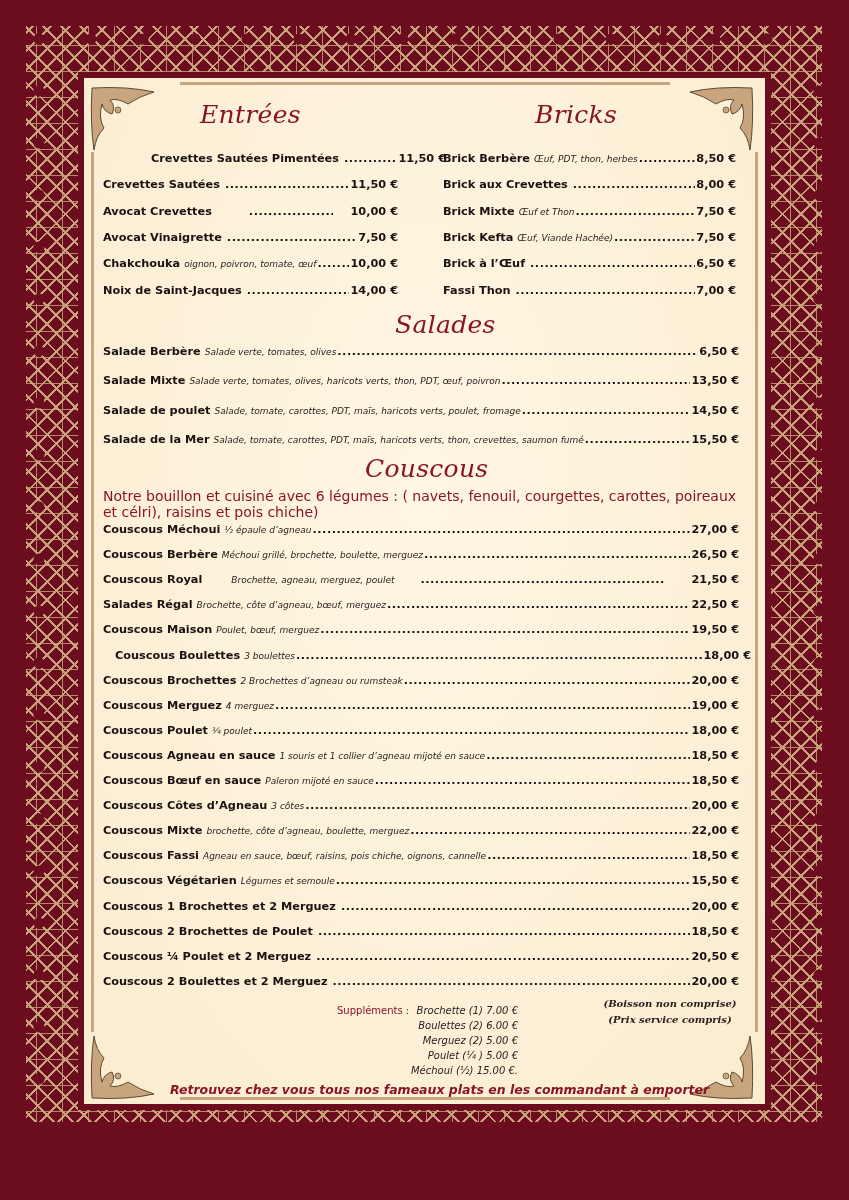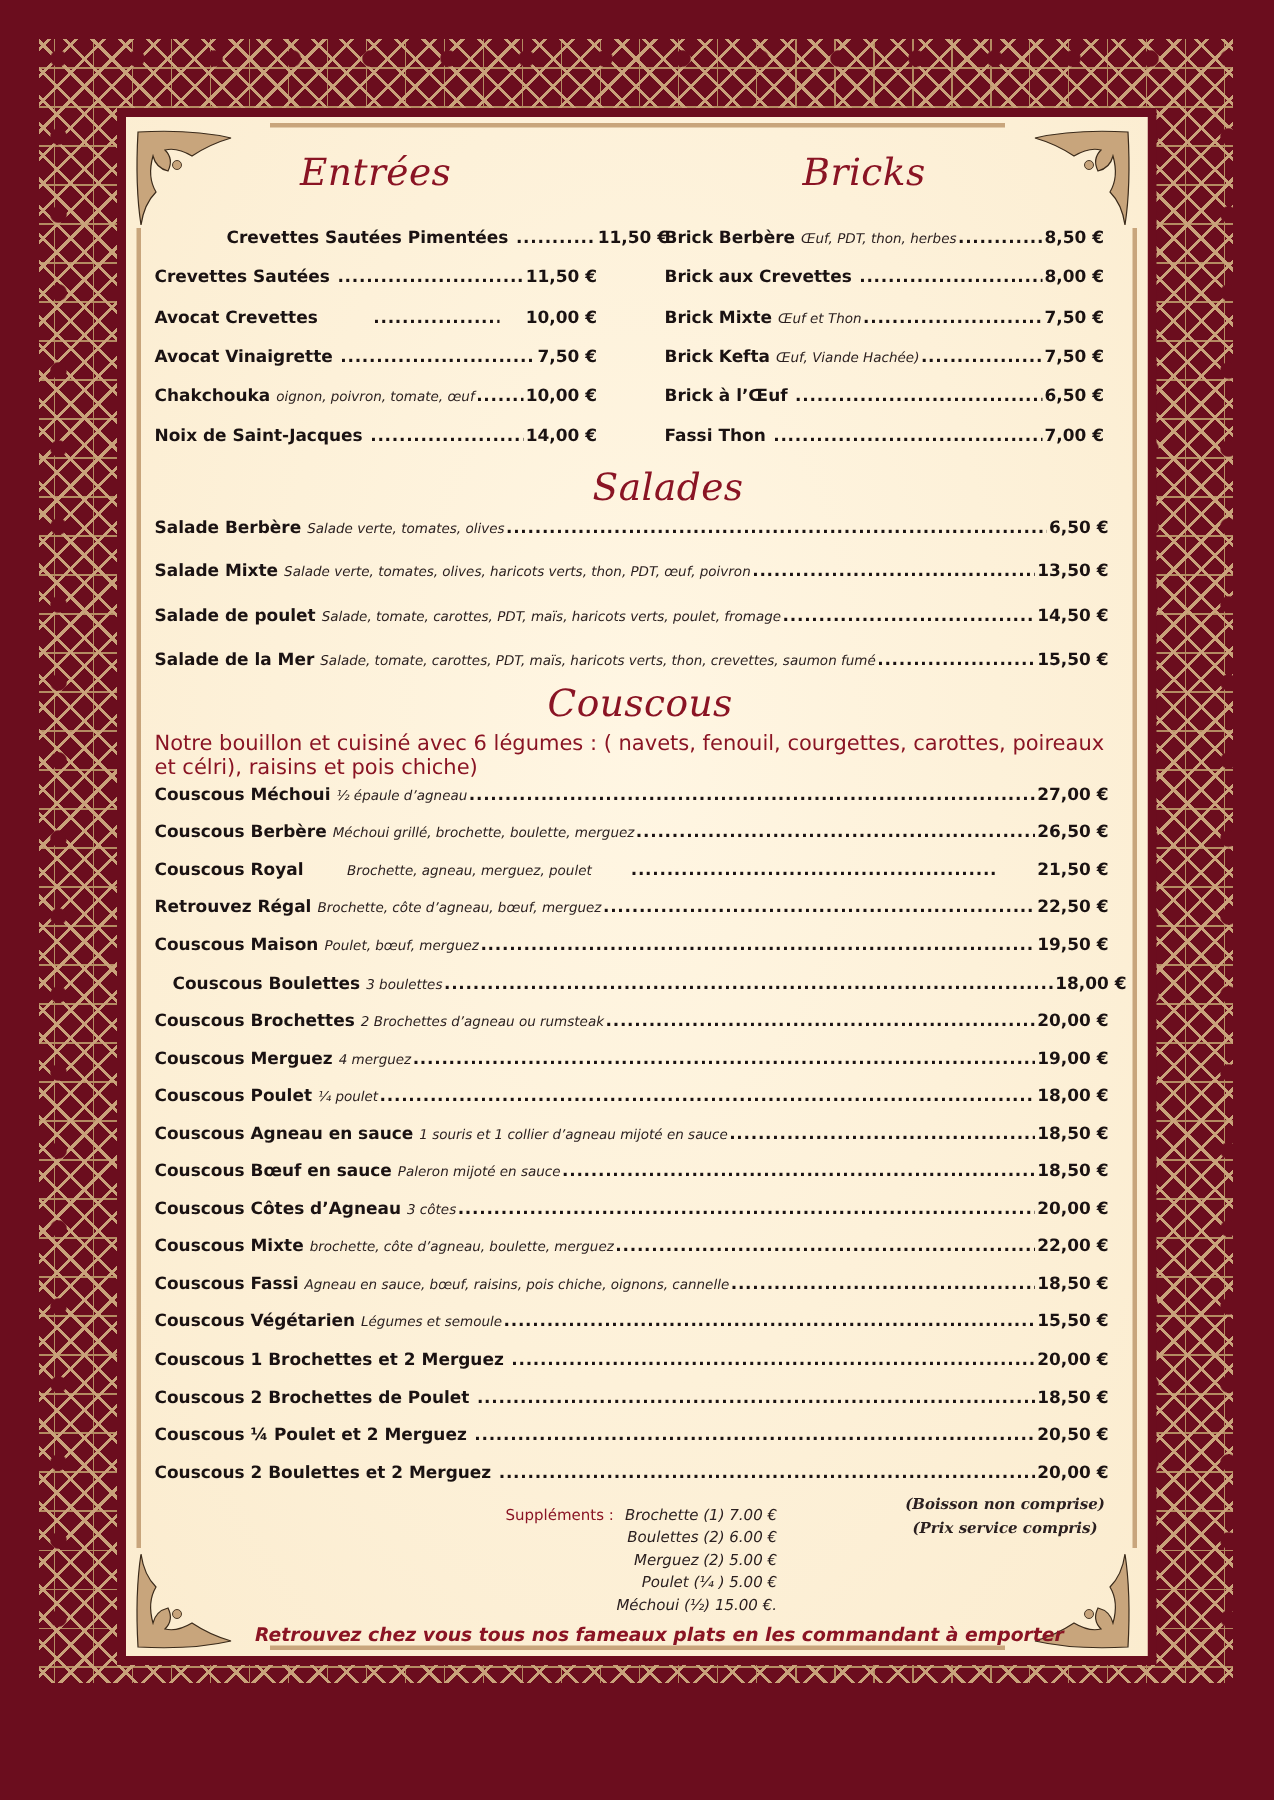--- a/index.html
+++ b/index.html
@@ -189,21 +189,21 @@
       <span class="dots"></span>
       <span class="price">26,50 €</span>
     </div>
     <div class="row" style="left: 103px; width: 636px; top: 573.2px; gap: 25px;">
       <span class="name">Couscous Royal</span>
       <span class="desc">Brochette, agneau, merguez, poulet</span>
       <span class="dots"></span>
       <span class="price">21,50 €</span>
     </div>
     <div class="row" style="left: 103px; width: 636px; top: 598.3px;">
-      <span class="name">Retrouvez Régal</span>
+      <span class="name">Salades Régal</span>
       <span class="desc">Brochette, côte d’agneau, bœuf, merguez</span>
       <span class="dots"></span>
       <span class="price">22,50 €</span>
     </div>
     <div class="row" style="left: 103px; width: 636px; top: 623.4px;">
       <span class="name">Couscous Maison</span>
       <span class="desc">Poulet, bœuf, merguez</span>
       <span class="dots"></span>
       <span class="price">19,50 €</span>
     </div>

